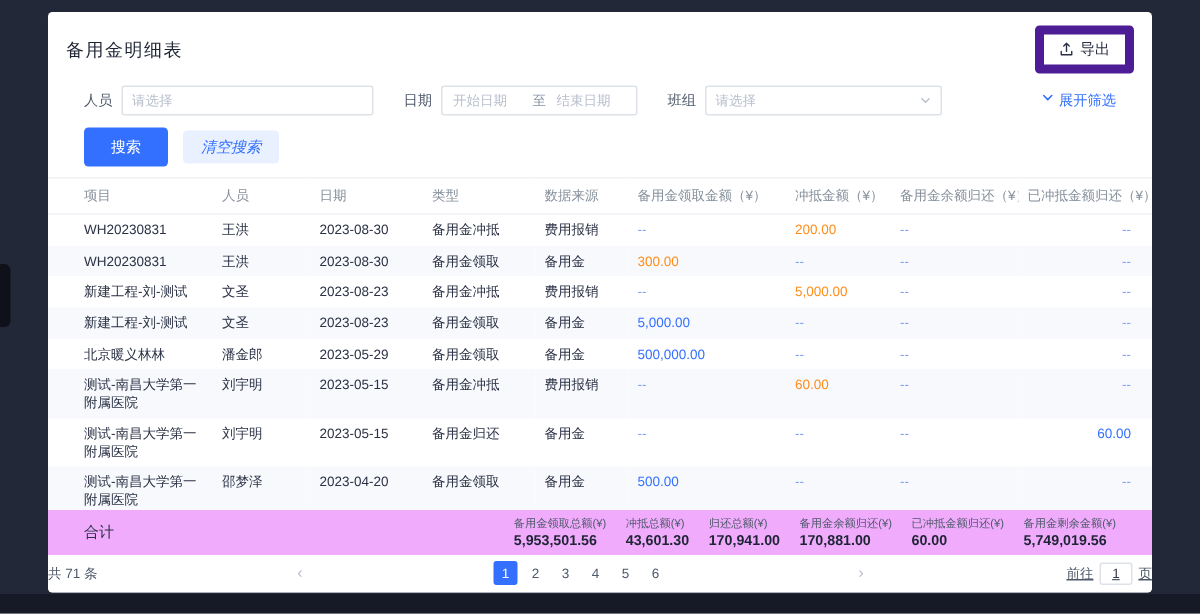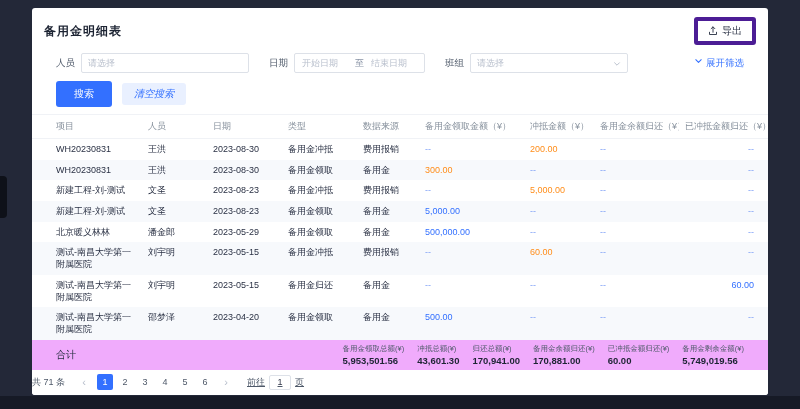--- a/index.html
+++ b/index.html
@@ -10,22 +10,22 @@
     position:relative; overflow:hidden;
   }
   .bottom-bar { position:absolute; left:0; right:0; bottom:0; height:13px; background:#161a26; }
   .drawer-handle { position:absolute; left:0; top:176px; width:7px; height:42px; background:#0e1119; border-radius:0 4px 4px 0; }
 
   .card {
     position:absolute; left:32px; top:8px; width:736px; height:387px;
     background:#ffffff; border-radius:3px; display:flex; flex-direction:column; overflow:hidden;
   }
   .card-header { display:flex; justify-content:space-between; align-items:center; padding:9px 12px 5px 12px; flex:0 0 auto; }
-  .page-title { font-size:12px; font-weight:bold; color:#1d2433; letter-spacing:1px; }
-  .export-btn { display:flex; align-items:center; gap:4px; border:4px solid #4c1d95; border-radius:3px; padding:3px 10px; font-size:10px; color:#2a3144; background:#fff; cursor:pointer; }
+  .page-title { font-size:12px; font-weight:normal; color:#1d2433; letter-spacing:1px; }
+  .export-btn { display:flex; align-items:center; gap:4px; border:6px solid #4c1d95; border-radius:3px; padding:3px 10px; font-size:10px; color:#2a3144; background:#fff; cursor:pointer; }
   .export-btn svg { display:block; }
 
   .filter-row { display:flex; align-items:center; padding:3px 24px 3px 24px; gap:6px; flex:0 0 auto; }
   .f-label { font-size:9.5px; color:#4e5969; flex:0 0 auto; }
   .f-input { height:20px; border:1px solid #dde1e8; border-radius:2px; font-size:9px; color:#33374a; padding:0 6px; outline:none; background:#fff; }
   .f-input::placeholder { color:#b8bfcc; }
   .person-input { width:168px; margin-right:14px; }
   .date-range { display:flex; align-items:center; border:1px solid #dde1e8; border-radius:2px; height:20px; padding:0 4px; margin-right:14px; background:#fff; }
   .date-range input { border:none; width:52px; height:16px; font-size:9px; padding:0 3px; outline:none; }
   .date-range input::placeholder { color:#b8bfcc; }
@@ -50,21 +50,21 @@
   .c-orange { color:#ff8d1a; }
   .c-dash { color:#7d9ff7; }
 
   .summary-bar { flex:0 0 auto; display:flex; align-items:center; background:#f0abfc; padding:4px 24px 4px 24px; min-height:30px; }
   .summary-total-label { font-size:10px; color:#2a3144; flex:0 0 auto; }
   .summary-items { margin-left:auto; display:flex; gap:13px; }
   .sum-item { flex:0 0 auto; }
   .sum-label { font-size:7.5px; color:#4e5969; white-space:nowrap; }
   .sum-value { font-size:9.5px; font-weight:bold; color:#1d2433; margin-top:1px; white-space:nowrap; }
 
-  .pagination { flex:0 0 auto; display:flex; align-items:center; justify-content:flex-start; gap:5px; padding:4px 0 5px 0; font-size:9px; color:#4e5969; background:#fff; }
+  .pagination { flex:0 0 auto; display:flex; align-items:center; justify-content:space-between; gap:5px; padding:4px 0 5px 0; font-size:9px; color:#4e5969; background:#fff; }
   .total-count { margin-right:6px; }
   .page-arrow { width:16px; height:16px; display:flex; align-items:center; justify-content:center; color:#b8bfcc; font-size:11px; cursor:pointer; }
   .page-list { display:flex; gap:4px; }
   .page-num { width:16px; height:16px; display:flex; align-items:center; justify-content:center; border-radius:2px; color:#4e5969; cursor:pointer; }
   .page-num.active { background:#3370ff; color:#fff; }
   .goto { display:flex; align-items:center; gap:4px; margin-left:8px;text-decoration:underline; }
   .goto-input { width:22px; height:15px; border:1px solid #dde1e8; border-radius:2px; text-align:center; font-size:9px; color:#33374a; outline:none; }
 </style>
 </head>
 <body>

